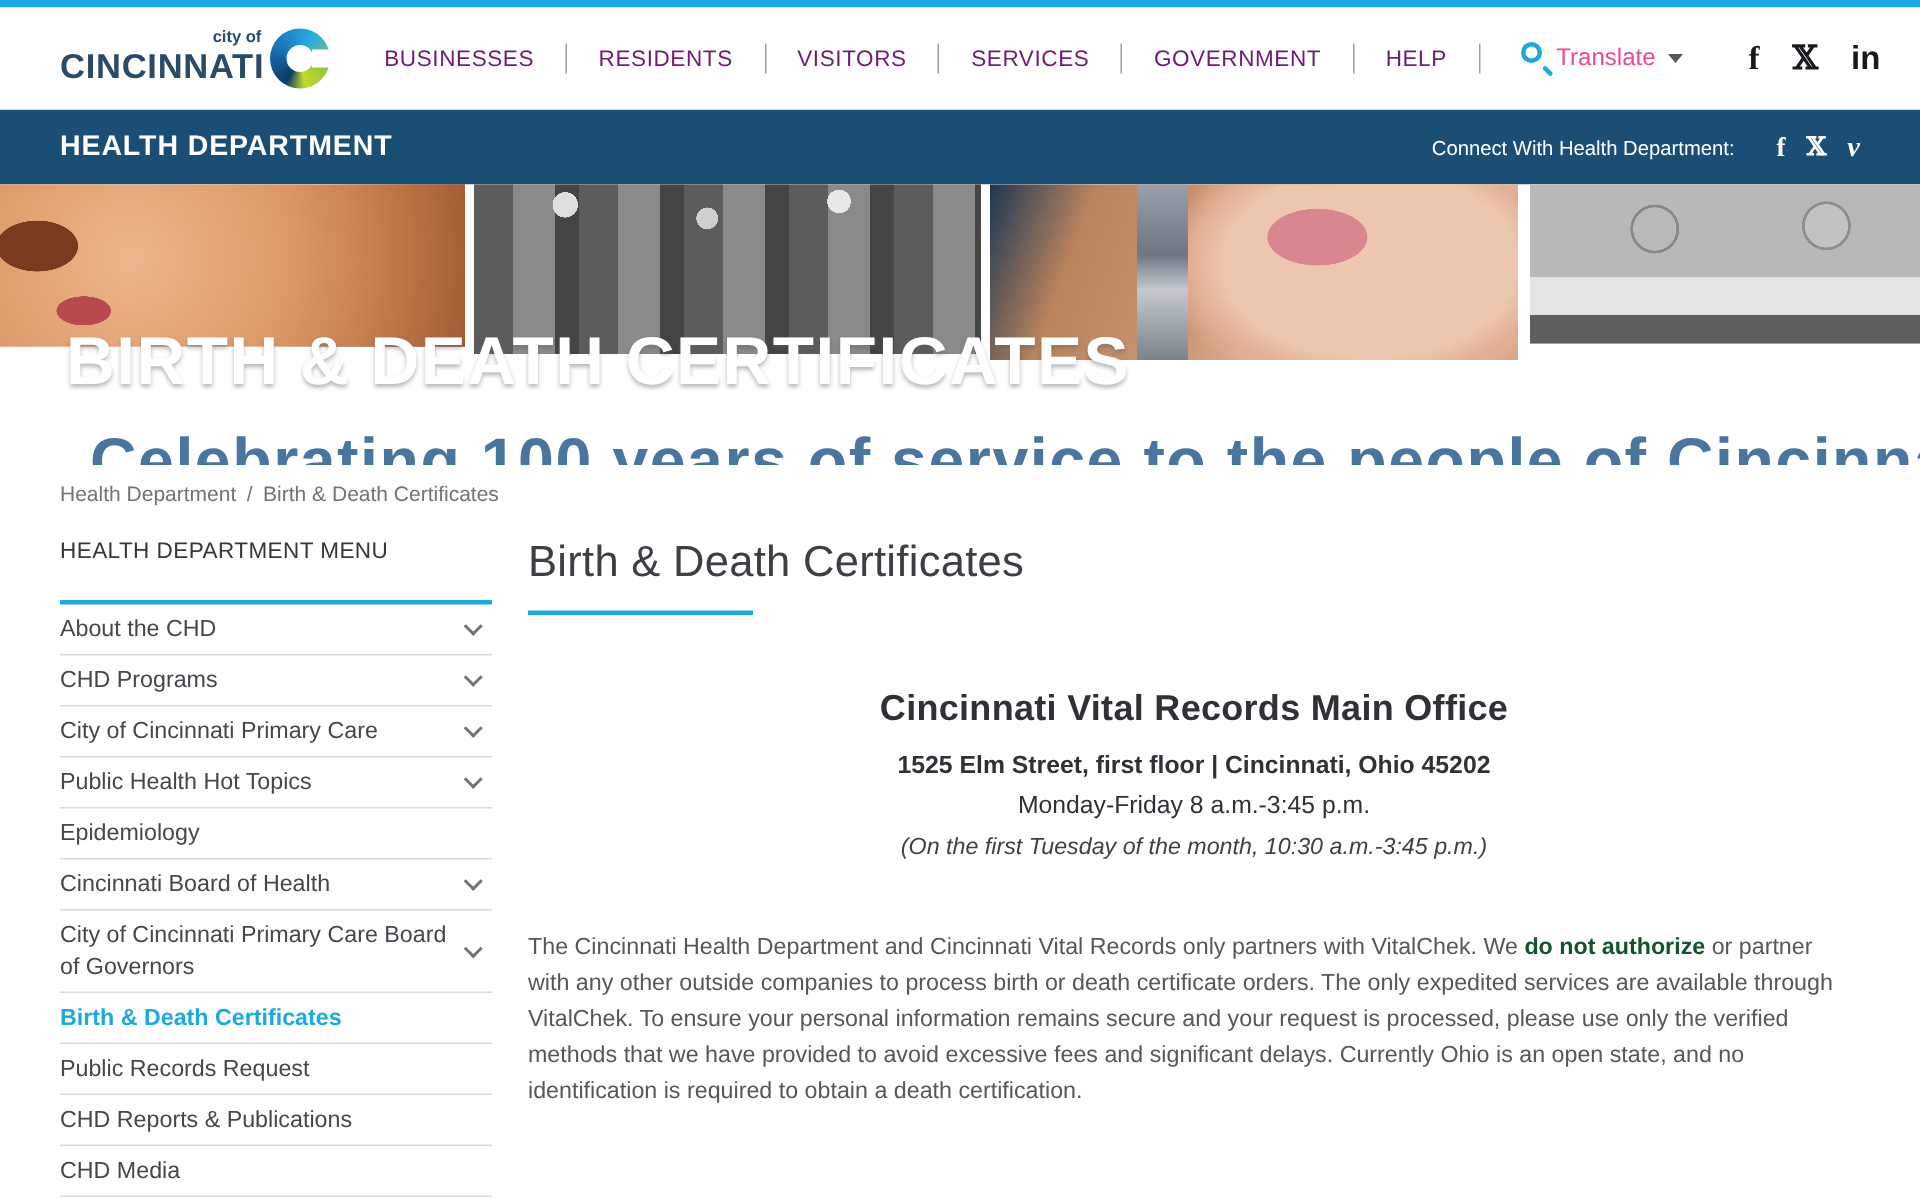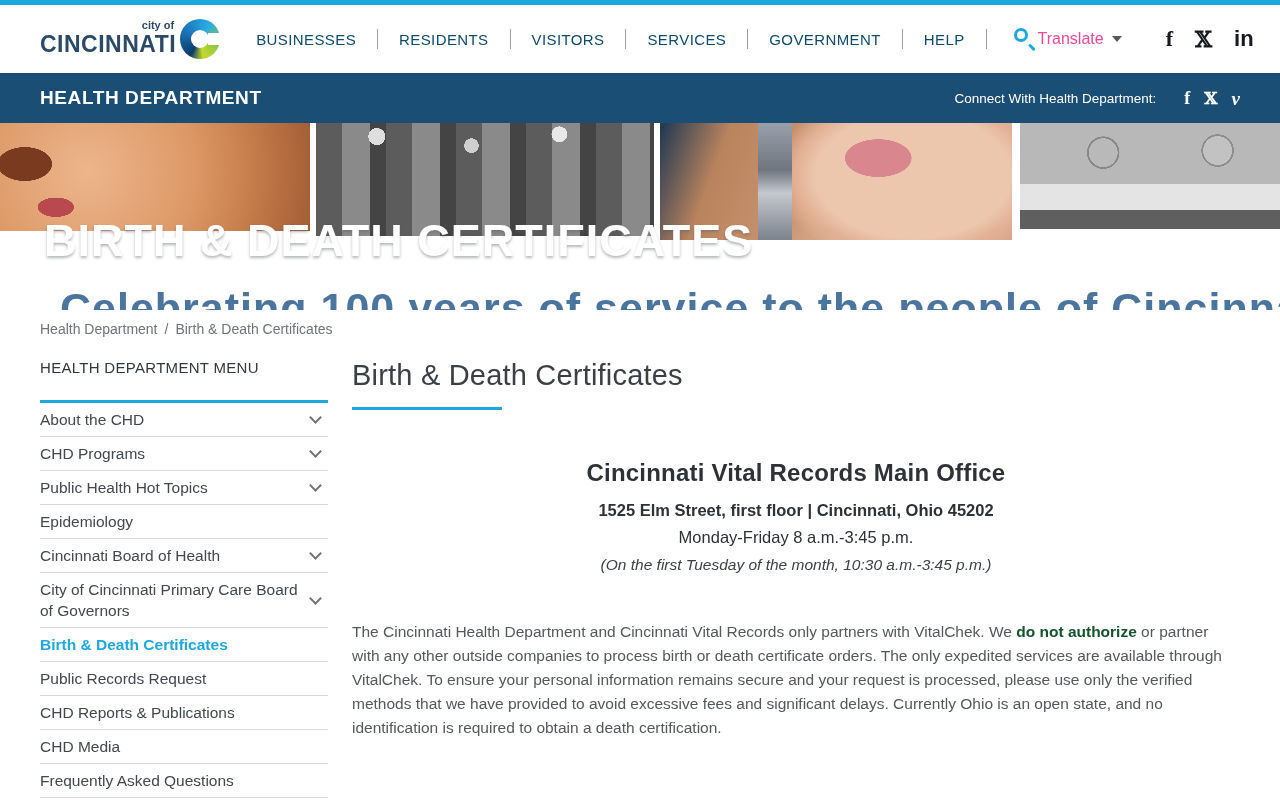--- a/index.html
+++ b/index.html
@@ -13,21 +13,21 @@
   .header { height:68px; background:#fff; display:flex; align-items:center; padding:0 38px 0 40px; position:relative; }
   .logo { display:flex; align-items:center; position:relative; margin-right:36px; }
   .logo-text { position:relative; padding-top:10px; }
   .logo-cityof { position:absolute; top:-2px; right:2px; font-size:11px; font-weight:bold; color:#2b4a68; }
   .logo-name { font-size:23px; font-weight:bold; letter-spacing:.5px; color:#2b4a68; }
   .logo-c { width:40px; height:40px; border-radius:50%; margin-left:4px; position:relative;
             background:conic-gradient(from 210deg, #0b3b66 0deg, #1b75bb 90deg, #29abe2 180deg, #9bca3c 270deg, #c5d92d 320deg, #0b3b66 360deg); }
   .logo-c::before { content:""; position:absolute; left:11px; top:11px; width:18px; height:18px; border-radius:50%; background:#fff; }
   .logo-c::after { content:""; position:absolute; right:-2px; top:14px; width:14px; height:12px; background:#fff; }
   .mainnav { display:flex; align-items:center; }
-  .mainnav a { font-size:15px; color:#0c4a6e; text-decoration:none; letter-spacing:.4px; white-space:nowrap; }
+  .mainnav a { font-size:15px; color:#701a75; text-decoration:none; letter-spacing:.4px; white-space:nowrap; }
   .nav-sep { width:1px; height:20px; background:#9aa0a6; margin:0 21px; }
   .search-btn { margin-left:4px; position:relative; width:26px; height:26px; cursor:pointer; }
   .search-btn .lens { position:absolute; left:2px; top:2px; width:14px; height:14px; border:3px solid #1ea8e0; border-radius:50%; }
   .search-btn .handle { position:absolute; left:17px; top:17px; width:8px; height:3px; background:#1ea8e0; transform:rotate(45deg); transform-origin:left center; border-radius:2px; }
   .header-right { margin-left:auto; display:flex; align-items:center; }
   .translate { font-size:16px; color:#ec4899; margin-right:8px; }
   .translate-caret { width:0; height:0; border-left:5px solid transparent; border-right:5px solid transparent; border-top:6px solid #53575e; margin-right:22px; }
   .hsoc { font-size:22px; font-weight:bold; color:#16191d; margin-left:22px; text-decoration:none; line-height:1; }
   .hsoc.fb { font-family:"Liberation Serif", serif; }
   .hsoc.x  { font-family:"DejaVu Serif", serif; font-weight:600; }
@@ -184,20 +184,24 @@
     <ul class="menu">
       <li>
           <span class="lbl">About the CHD</span>
           <span class="chev"></span>
         </li>
       <li>
           <span class="lbl">CHD Programs</span>
           <span class="chev"></span>
         </li>
       <li>
+          <span class="lbl">City of Cincinnati Primary Care</span>
+          <span class="chev"></span>
+        </li>
+      <li>
           <span class="lbl">Public Health Hot Topics</span>
           <span class="chev"></span>
         </li>
       <li>
           <span class="lbl">Epidemiology</span>
         </li>
       <li>
           <span class="lbl">Cincinnati Board of Health</span>
           <span class="chev"></span>
         </li>

